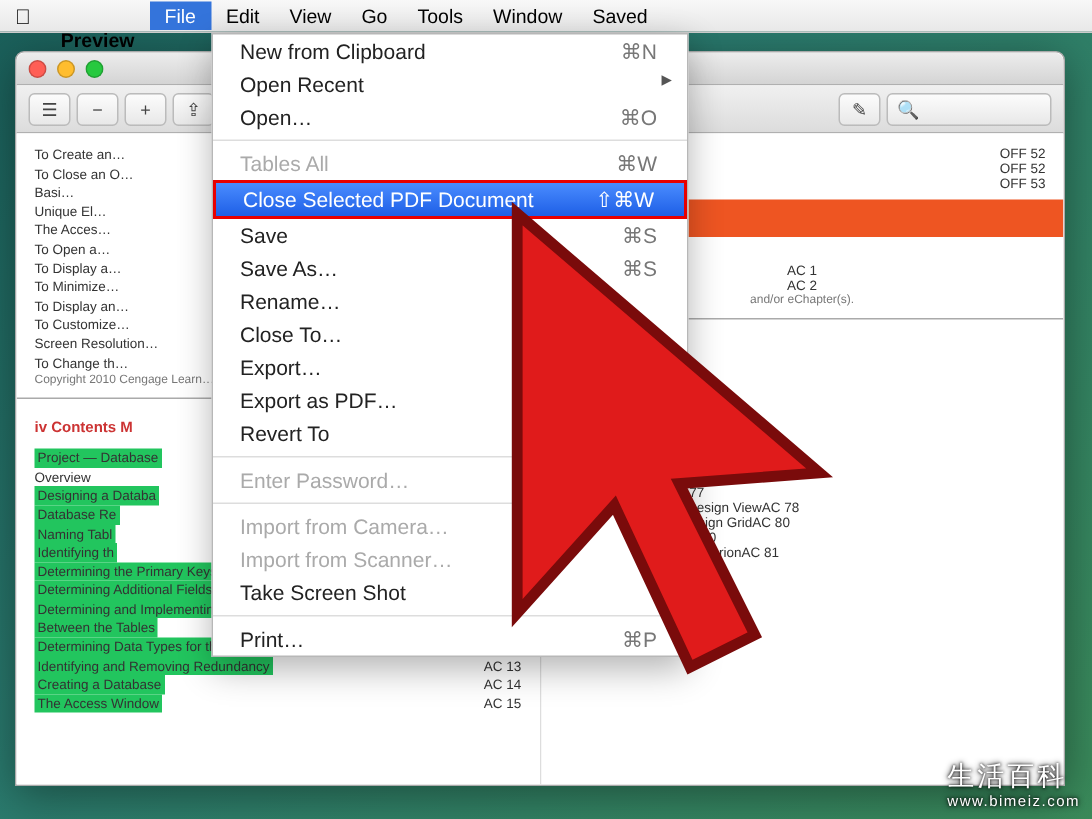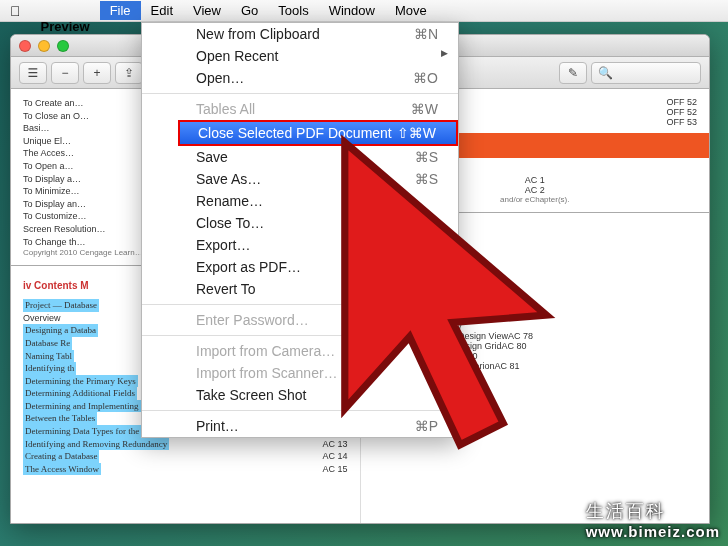--- a/index.html
+++ b/index.html
@@ -64,21 +64,21 @@
       display: flex; height: calc(100% - 54px);
       background: #fff;
     }
     .page-left, .page-right {
       flex: 1; padding: 8px 12px; font-size: 9px; color: #333;
       background: #fff;
       overflow: hidden;
     }
     .page-left { border-right: 1px solid #ddd; }
     .page-left .toc-line { display:flex; justify-content: space-between; line-height:1.4; }
-    .page-left .hl, .page-right .hl { background: #7dd3fc; display:inline-block; padding: 0 2px; font-family: Liberation Serif, serif; }
+    .page-left .hl, .page-right .hl { background: #22c55e; display:inline-block; padding: 0 2px; }
     .headerbar { background: #ee5522; color:#fff; font-weight:bold; font-size: 15px; padding:4px 8px; margin:6px -12px 6px; }
     .small { font-size: 8px; color:#777; }
     .contents-label { color:#c33; font-weight:bold; margin:14px 0 8px; font-size:10px; }
     .toc-group .toc-line { font-size: 9px; }
     .ac { color:#333; }
     .divider { border-top:1px solid #aaa; margin:8px -12px; }
     .toc-heading { font-size:9.5px; font-weight:bold; color:#333; }
 
     
     .dropdown {
@@ -89,21 +89,20 @@
       border: 1px solid #b7b7b7;
       box-shadow: 0 8px 22px rgba(0,0,0,.3);
       z-index: 200;
     }
     .dropdown .mi {
       display: flex; justify-content: space-between;
       padding: 3px 20px 3px 18px;
       font-size: 14px;
       color: #222;
       position: relative;
-      margin-left: 36px;
     }
     .dropdown .mi.disabled { color: #aaa; }
     .dropdown .mi.highlight {
       background: linear-gradient(#4a8cff,#1e5fe6);
       color: #fff;
       border: 2px solid #e80000;
     }
     .dropdown .mi .short { color:#777; }
     .dropdown .mi.highlight .short { color:#fff; }
     .dropdown .sep { height:1px; background:#ddd; margin:4px 0; }
@@ -117,35 +116,35 @@
       width: 360px; height: 360px;
       z-index: 300;
       pointer-events: none;
     }
     .watermark {
       position: absolute; right: 8px; bottom: 6px;
       font-size: 18px; color:#fff;
       text-shadow: 0 0 4px #000, 0 0 2px #000;
       z-index: 50; letter-spacing:2px;
     }
-    .watermark .url { display:block; font-size:15px; letter-spacing:1px;font-weight:bold; }
+    .watermark .url { display:block; font-size:10px; letter-spacing:1px; }
   </style>
 </head>
 <body>
 
 <div class="menubar">
   <span class="apple-icon"></span>
   <span class="menu-item bold">Preview</span>
   <span class="menu-item open">File</span>
   <span class="menu-item">Edit</span>
   <span class="menu-item">View</span>
   <span class="menu-item">Go</span>
   <span class="menu-item">Tools</span>
   <span class="menu-item">Window</span>
-  <span class="menu-item">Move</span>
+  <span class="menu-item">Saved</span>
 </div>
 
 <div class="window">
   <div class="titlebar">
     <div class="traffic">
       <div class="tl red"></div>
       <div class="tl yel"></div>
       <div class="tl grn"></div>
     </div>
     <div class="title">— Edited</div>

